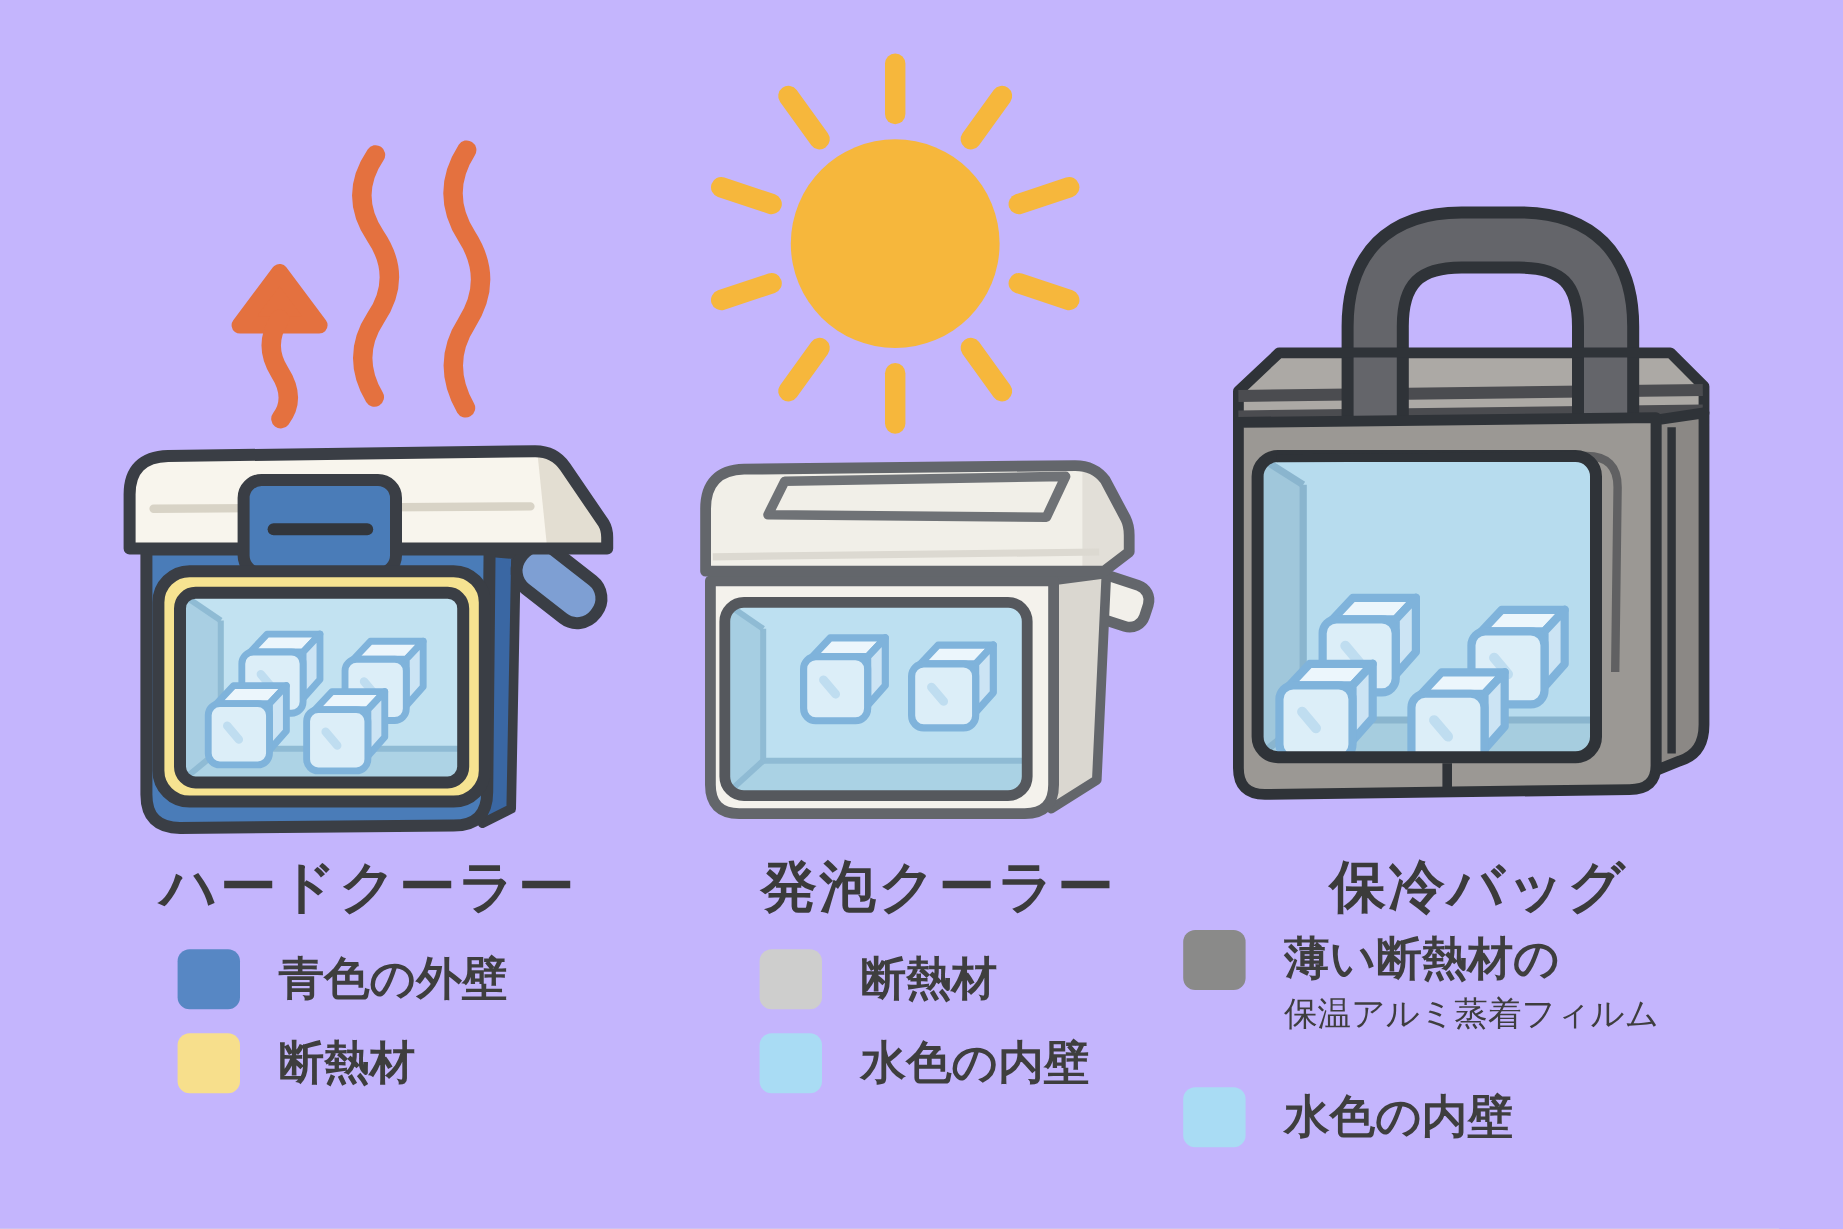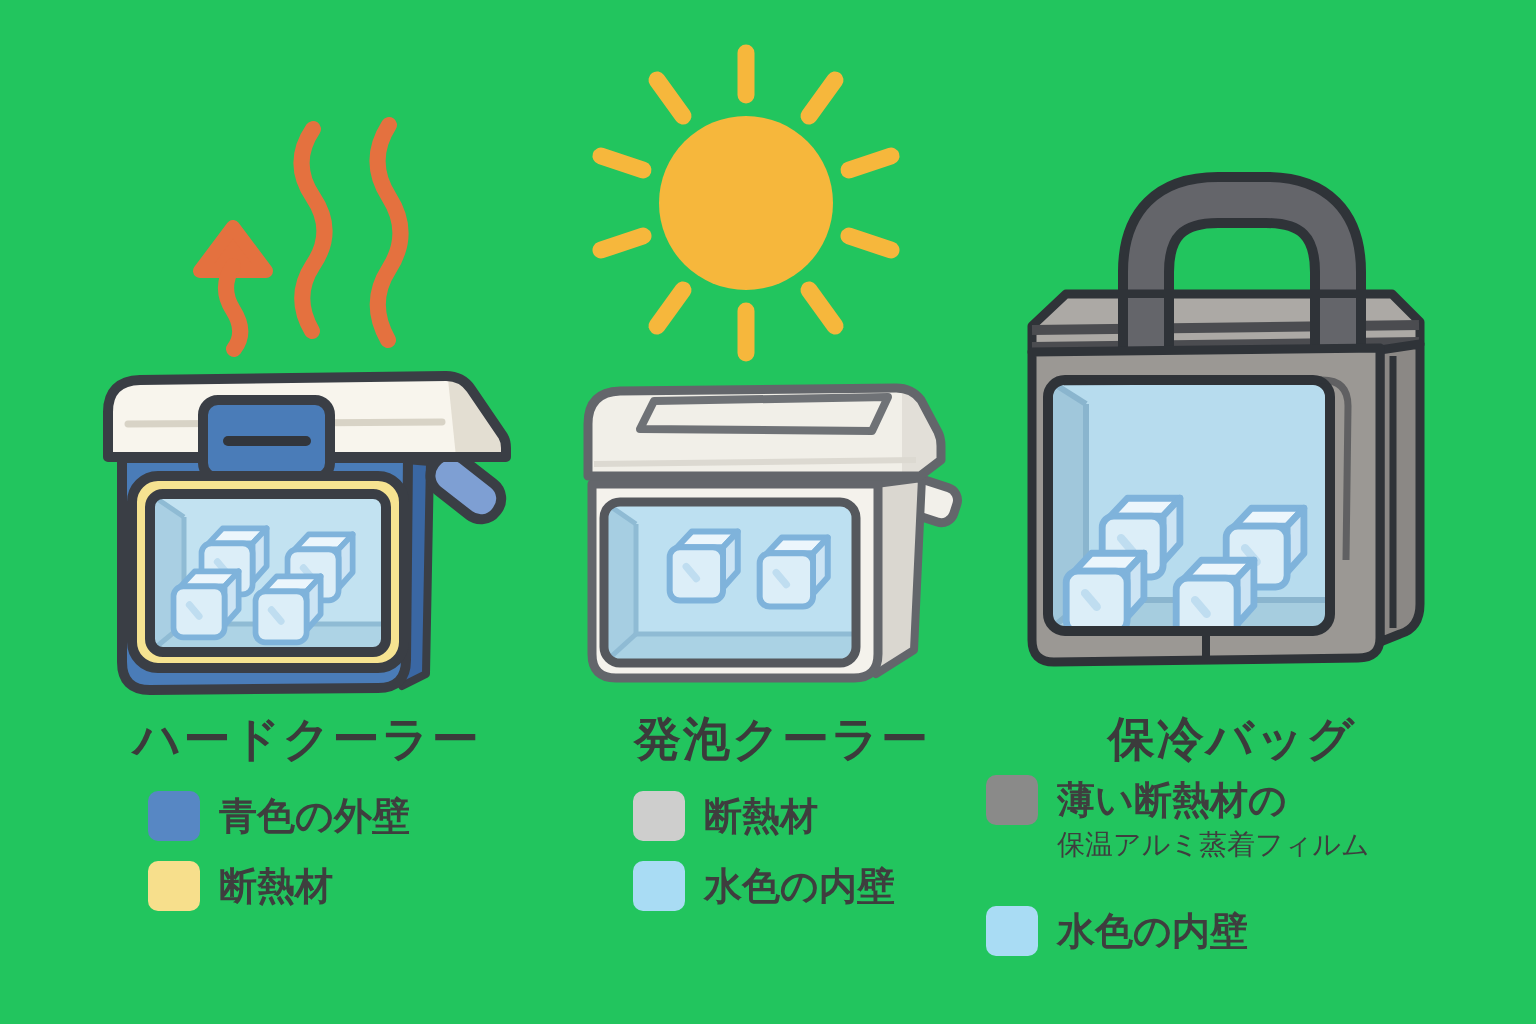--- a/index.html
+++ b/index.html
@@ -22,21 +22,21 @@
     font-size:47px;
     font-weight:800;
     letter-spacing:2px;
     color:#3B3B3B;
     white-space:nowrap;
   }
   .legend-row{
     position:absolute;
     display:flex;
     align-items:flex-start;
-    gap:19px;
+    gap:32px;
   }
   .swatch{
     width:52px;height:50px;
     border-radius:10px;
     flex:0 0 auto;
   }
   .legend-label{
     font-size:38px;
     font-weight:700;
     color:#3E3E3E;
@@ -46,21 +46,21 @@
   .legend-label .second-line{
     display:block;
     font-size:28px;
     line-height:40px;
     font-weight:400;
   }
 </style>
 </head>
 <body>
 
-<div class="canvas" style="background: #22c55e;">
+<div class="canvas" style="background: #c4b5fd;">
 
   <svg class="art" width="1536" height="1024" viewBox="0 0 1536 1024">
     <defs>
       <g id="ice" stroke="#7FB3DB" stroke-width="6.5" stroke-linejoin="round">
         <polygon points="12,22 28,5 78,5 62,22" fill="#ECF6FC"></polygon>
         <polygon points="62,22 78,5 78,48 62,66" fill="#CCE4F4"></polygon>
         <rect x="4" y="22" width="58" height="58" rx="11" fill="#DCEEF8"></rect>
         <line x1="22" y1="43" x2="33" y2="56" stroke="#BFDDF0" stroke-width="8" stroke-linecap="round"></line>
       </g>
       <clipPath id="winL">

